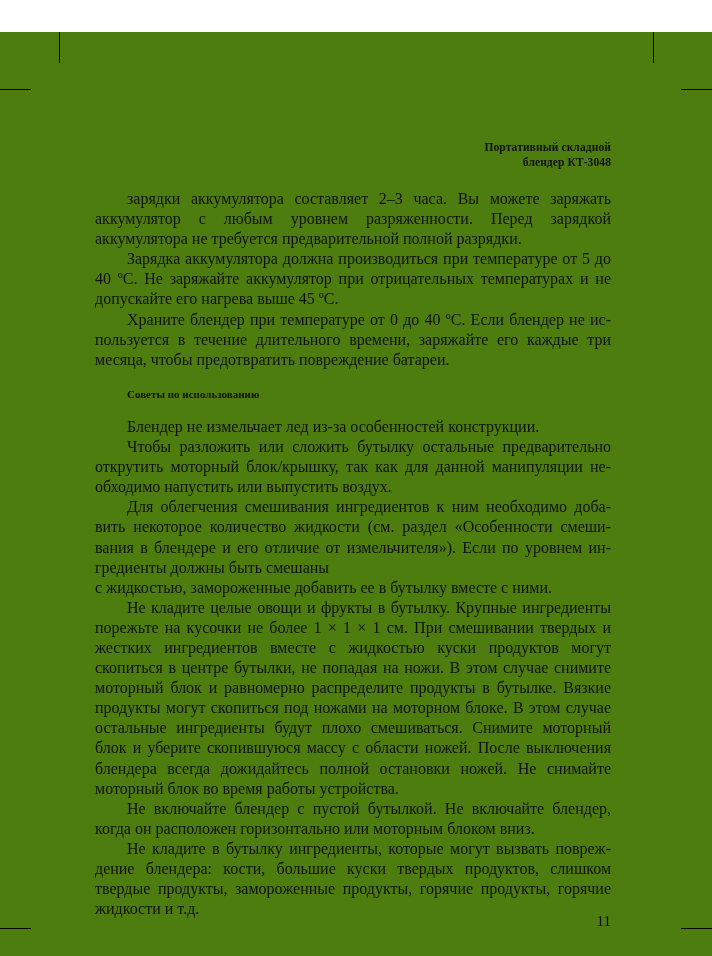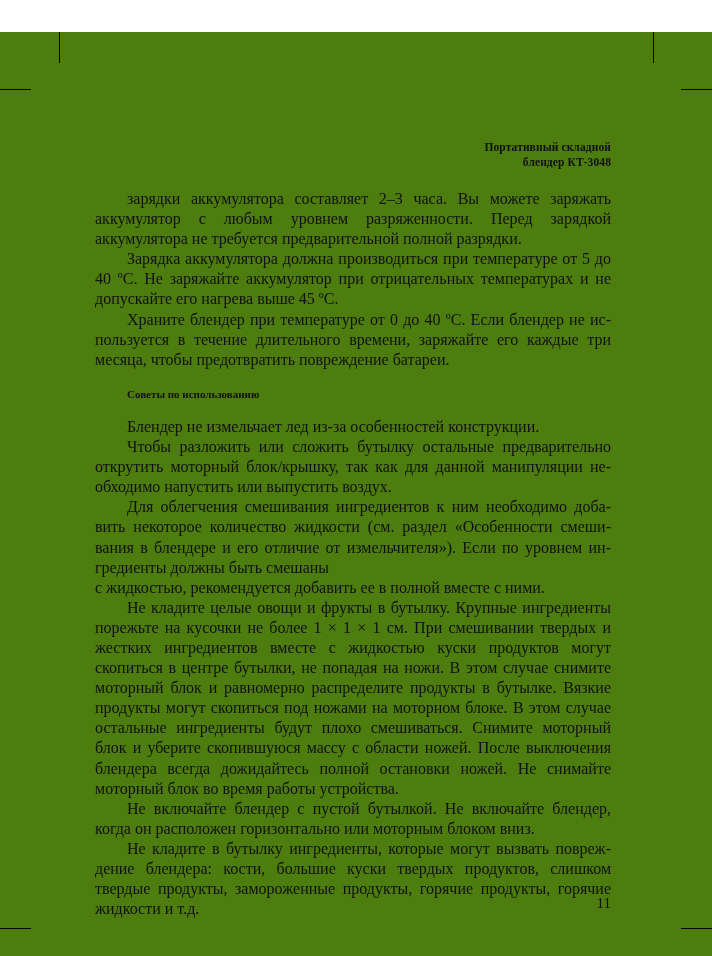--- a/index.html
+++ b/index.html
@@ -77,21 +77,21 @@
   }
   .firstpara { text-indent: 0; }
 
   
   p.para .hardbreak-seg { display: block; text-indent: 0; }
 
   
   .folio {
     position: absolute;
     left: 95px;
-    top: 862px;
+    top: 880px;
     width: 516px;
     text-align: right;
     font-size: 15px;
     line-height: 18px;
   }
 </style>
 </head>
 <body>
 
 <div class="page">
@@ -114,21 +114,21 @@
 
     <p class="para firstpara">зарядки аккумулятора составляет 2–3 часа. Вы можете заряжать аккуму­лятор с любым уровнем разряженности. Перед зарядкой аккумулятора не требуется предварительной полной разрядки.</p>
     <p class="para">Зарядка аккумулятора должна производиться при температуре от 5 до 40 ºС. Не заряжайте аккумулятор при отрицательных температурах и не допускайте его нагрева выше 45 ºС.</p>
     <p class="para">Храните блендер при температуре от 0 до 40 ºС. Если блендер не ис­пользуется в течение длительного времени, заряжайте его каждые три месяца, чтобы предотвратить повреждение батареи.</p>
 
     <h2 class="subhead">Советы по использованию</h2>
 
     <p class="para">Блендер не измельчает лед из-за особенностей конструкции.</p>
     <p class="para">Чтобы разложить или сложить бутылку остальные предварительно открутить моторный блок/крышку, так как для данной манипуляции не­обходимо напустить или выпустить воздух.</p>
 
-    <p class="para"><span>Для облегчения смешивания ингредиентов к ним необходимо доба­вить некоторое количество жидкости (см. раздел «Особенности смеши­вания в блендере и его отличие от измельчителя»). Если по уровнем ин­гредиенты должны быть смешаны</span><span class="hardbreak-seg">с жидкостью, рекомендуется добавить ее в полной вместе с ними.</span></p>
+    <p class="para"><span>Для облегчения смешивания ингредиентов к ним необходимо доба­вить некоторое количество жидкости (см. раздел «Особенности смеши­вания в блендере и его отличие от измельчителя»). Если по уровнем ин­гредиенты должны быть смешаны</span><span class="hardbreak-seg">с жидкостью, замороженные добавить ее в бутылку вместе с ними.</span></p>
 
     <p class="para">Не кладите целые овощи и фрукты в бутылку. Крупные ингредиен­ты порежьте на кусочки не более 1 × 1 × 1 см. При смешивании твердых и жестких ингредиентов вместе с жидкостью куски продуктов могут скопиться в центре бутылки, не попадая на ножи. В этом случае сними­те моторный блок и равномерно распределите продукты в бутылке. Вяз­кие продукты могут скопиться под ножами на моторном блоке. В этом случае остальные ингредиенты будут плохо смешиваться. Снимите мо­торный блок и уберите скопившуюся массу с области ножей. После вы­ключения блендера всегда дожидайтесь полной остановки ножей. Не снимайте моторный блок во время работы устройства.</p>
     <p class="para">Не включайте блендер с пустой бутылкой. Не включайте блендер, когда он расположен горизонтально или моторным блоком вниз.</p>
     <p class="para">Не кладите в бутылку ингредиенты, которые могут вызвать повреж­дение блендера: кости, большие куски твердых продуктов, слишком твердые продукты, замороженные продукты, горячие продукты, горячие жидкости и т.д.</p>
 
   </div>
 
   <div class="folio">11</div>
 
 </div>

